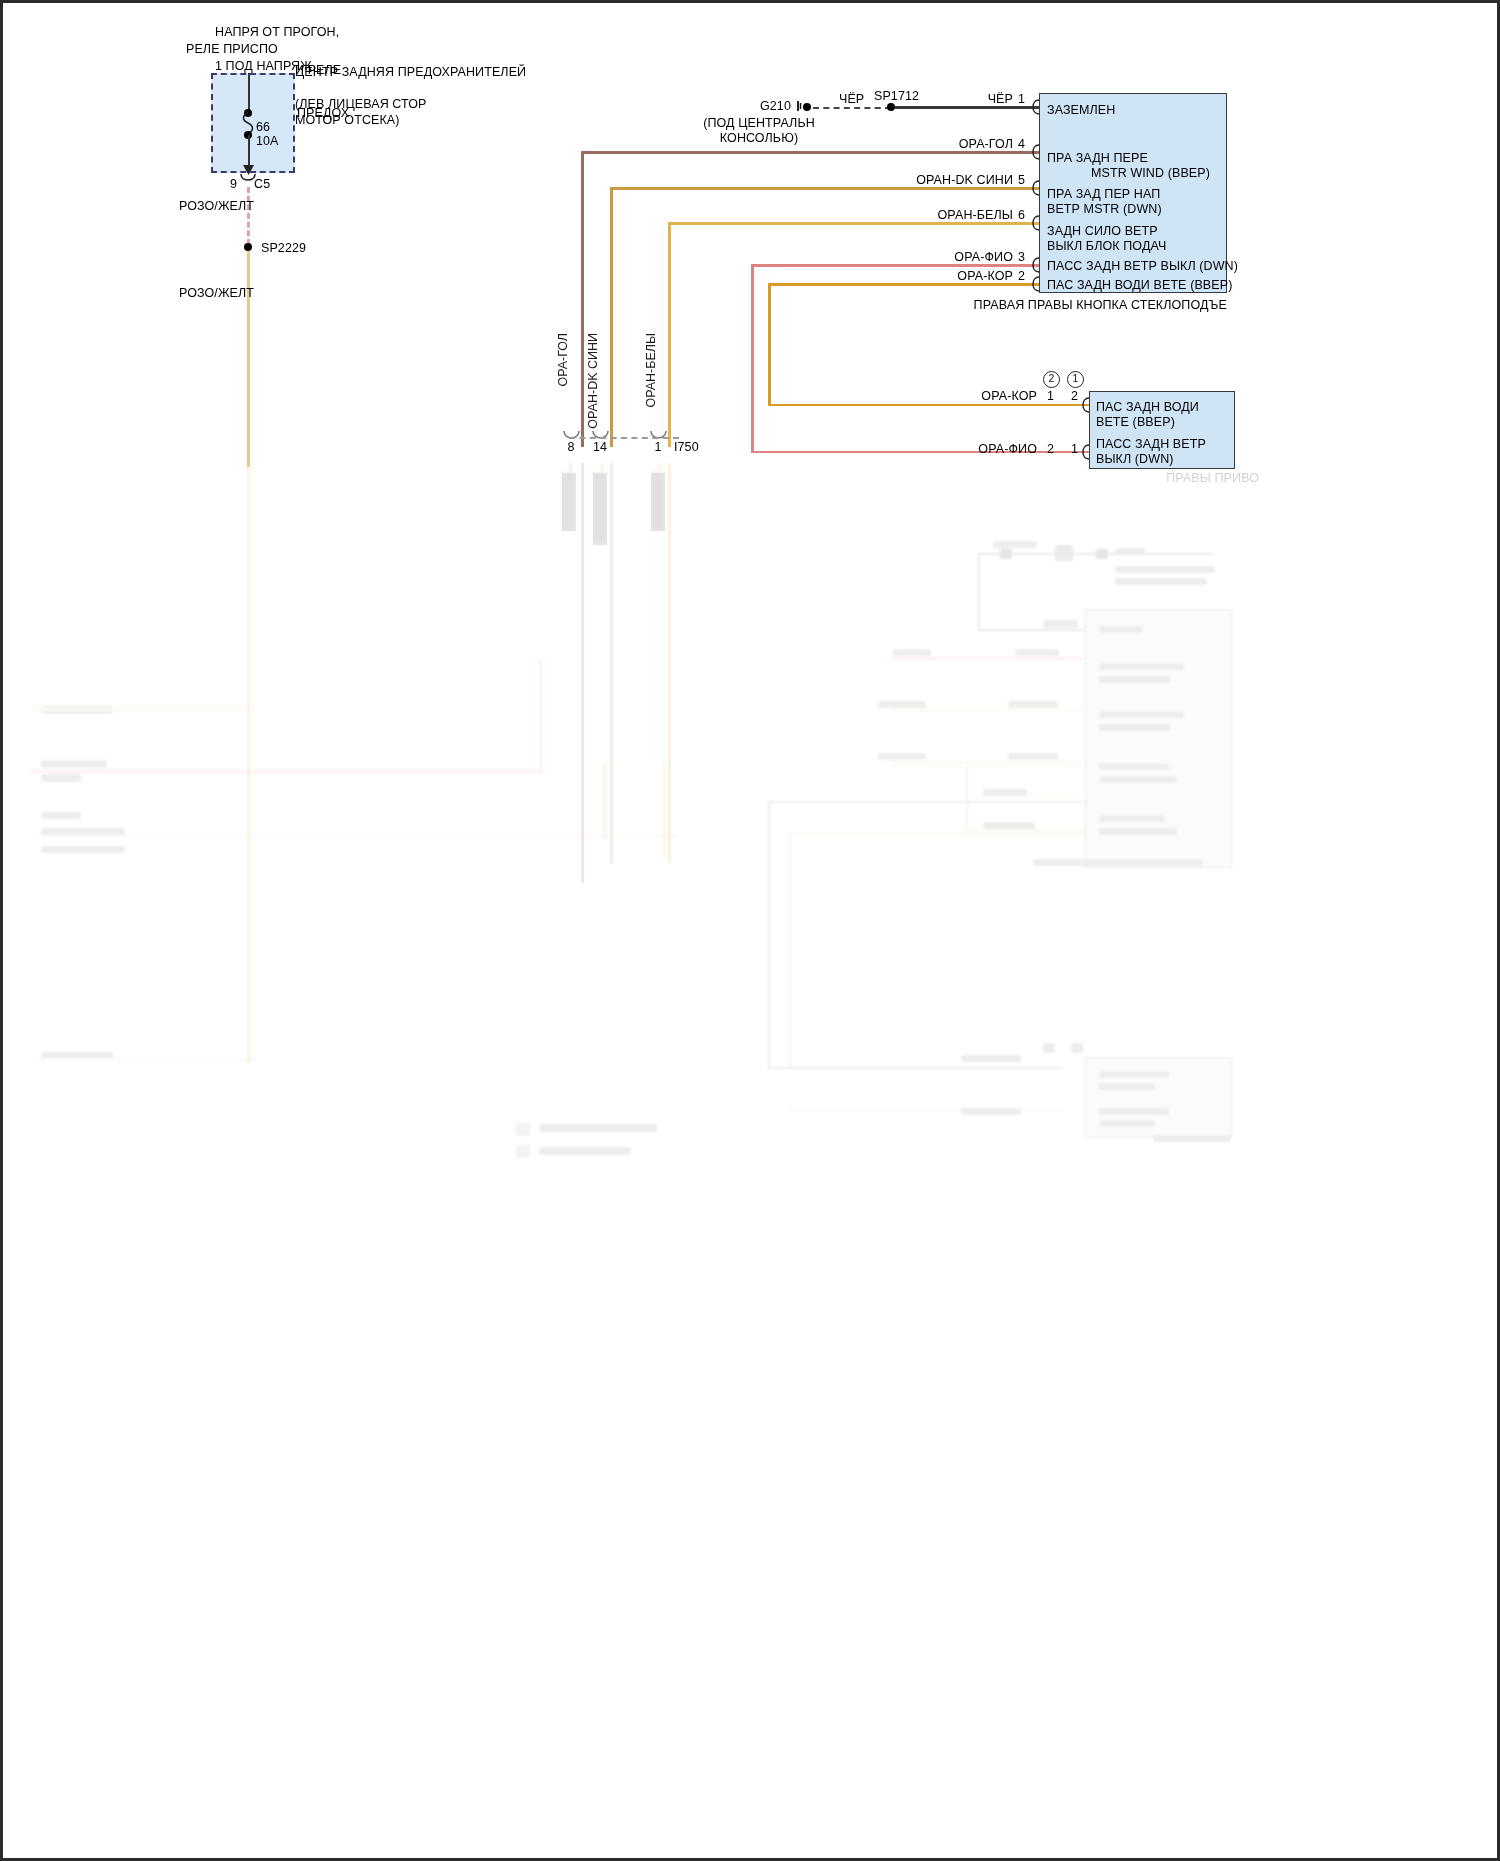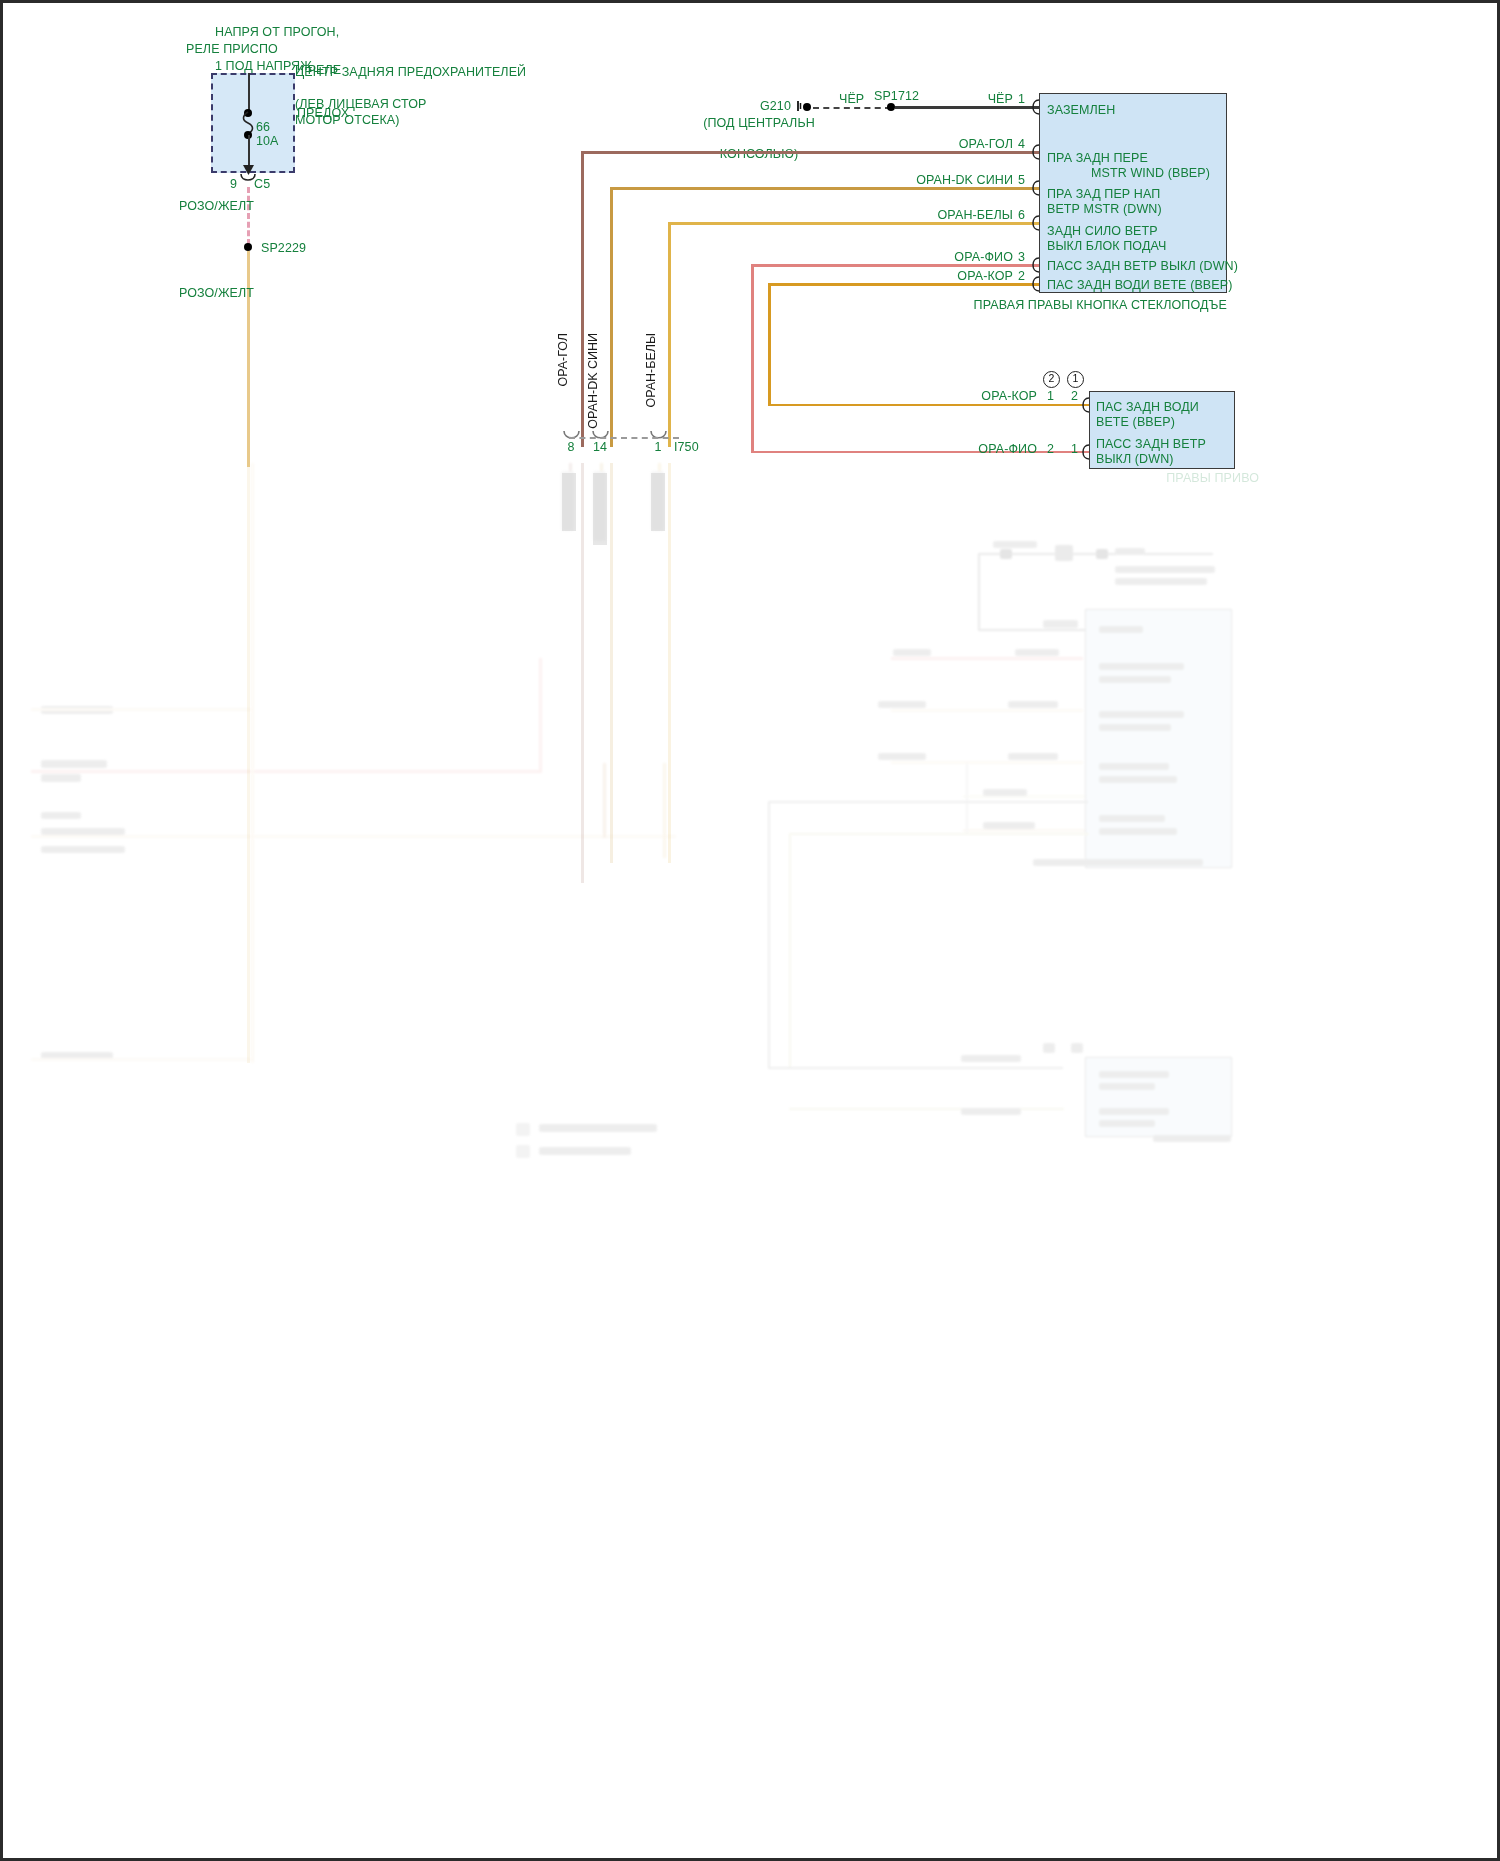--- a/index.html
+++ b/index.html
@@ -2,21 +2,21 @@
 <html><head>
 <meta charset="utf-8">
 <style>
   html,body{margin:0;padding:0;background:#ffffff;}
   body{font-family:"Liberation Sans","DejaVu Sans",sans-serif;}
   #page{
     position:relative;width:1500px;height:1861px;background:#ffffff;
     border:3px solid #2b2b2b;box-sizing:border-box;overflow:hidden;
   }
   .abs{position:absolute;}
-  .txt{font-size:12.5px;color:#15803d;line-height:1.22;white-space:pre;letter-spacing:.1px;}
+  .txt{font-size:12.5px;color:#000000;line-height:1.22;white-space:pre;letter-spacing:.1px;}
   .ctr{text-align:center;}
   .rt{text-align:right;}
   .vert{writing-mode:vertical-rl;transform:rotate(180deg);white-space:nowrap;font-size:12.5px;color:#1a1a1a;}
 
   
   .w{position:absolute;background:#333;}
   .wh{height:2.5px;}
   .wv{width:2.5px;}
 
   .fuseblock{
@@ -179,21 +179,21 @@
   <div class="w wv" style="left:244px;top:248px;height:216px;width:3px;background:#e8c98a;"></div>
   <div class="txt abs" style="left:176px;top:283px;">РОЗО/ЖЕЛТ</div>
 
   <div class="txt abs" style="left:757px;top:96px;">G210</div>
   <svg class="abs" style="left:793px;top:95px;" width="16" height="16" viewBox="0 0 16 16">
     <line x1="2" y1="3" x2="2" y2="13" stroke="#111" stroke-width="1.8"></line>
     <line x1="4.5" y1="5" x2="4.5" y2="11" stroke="#111" stroke-width="1.5"></line>
   </svg>
   <div class="dot" style="left:800px;top:100px;width:8px;height:8px;"></div>
   <div class="txt abs ctr" style="left:676px;top:113px;width:160px;">(ПОД ЦЕНТРАЛЬН</div>
-  <div class="txt abs ctr" style="left:676px;top:144px;width:160px;">КОНСОЛЬЮ)</div>
+  <div class="txt abs ctr" style="left:676px;top:128px;width:160px;">КОНСОЛЬЮ)</div>
 
   <div class="dash" style="left:810px;top:104px;width:78px;"></div>
   <div class="txt abs" style="left:836px;top:89px;">ЧЁР</div>
   <div class="txt abs" style="left:871px;top:86px;">SP1712</div>
   <div class="dot" style="left:884px;top:100px;width:8px;height:8px;"></div>
   <div class="w wh" style="left:892px;top:103px;width:144px;background:#3a3a3a;"></div>
 
   <div class="bluebox" style="left:1036px;top:90px;width:188px;height:200px;"></div>
 
   <div class="txt abs rt" style="left:905px;top:89px;width:105px;">ЧЁР</div>

